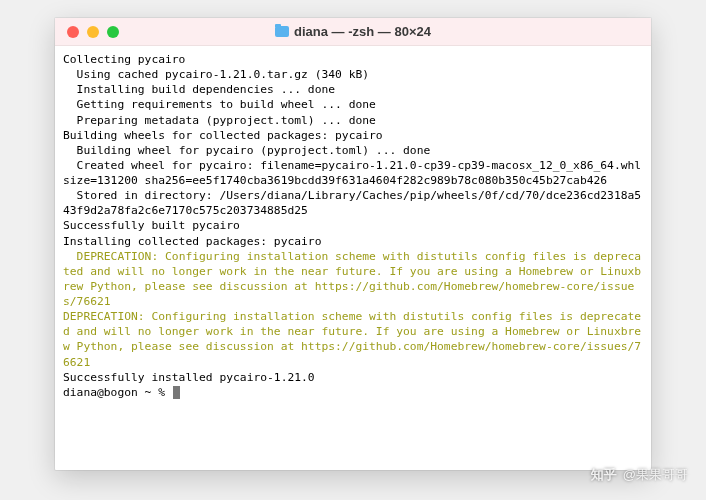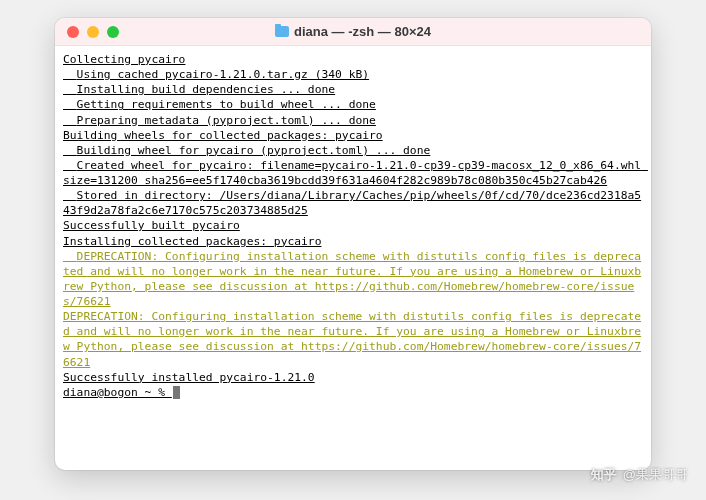--- a/index.html
+++ b/index.html
@@ -11,21 +11,21 @@
     position: relative;
     overflow: hidden;
   }
   .terminal-window {
     position: absolute;
     top: 18px;
     left: 55px;
     width: 596px;
     height: 452px;
     background: #ffffff;
-    border-radius: 10px;
+    border-radius: 1px;
     box-shadow: 0 8px 28px rgba(0,0,0,0.18), 0 0 0 1px rgba(0,0,0,0.06);
     overflow: hidden;
     display: flex;
     flex-direction: column;
   }
   .titlebar {
     height: 28px;
     background: #fdeef0;
     border-bottom: 1px solid rgba(0,0,0,0.06);
     display: flex;
@@ -72,21 +72,21 @@
     flex: 1;
     padding: 6px 6px 6px 8px;
     font-family: "Menlo", "Monaco", "Consolas", monospace;
     font-size: 11.3px;
     line-height: 1.34;
     color: #000;
     white-space: pre-wrap;
     word-break: break-all;
     overflow: hidden;
   }
-  .line { display: block; text-decoration: underline; }
+  .line { display: block; }
   .yellow { color: #9e9e1c; }
   .cursor {
     display: inline-block;
     width: 7px; height: 13px;
     background: #777;
     vertical-align: text-bottom;
     margin-left: 1px;
   }
   .watermark {
     position: absolute;

